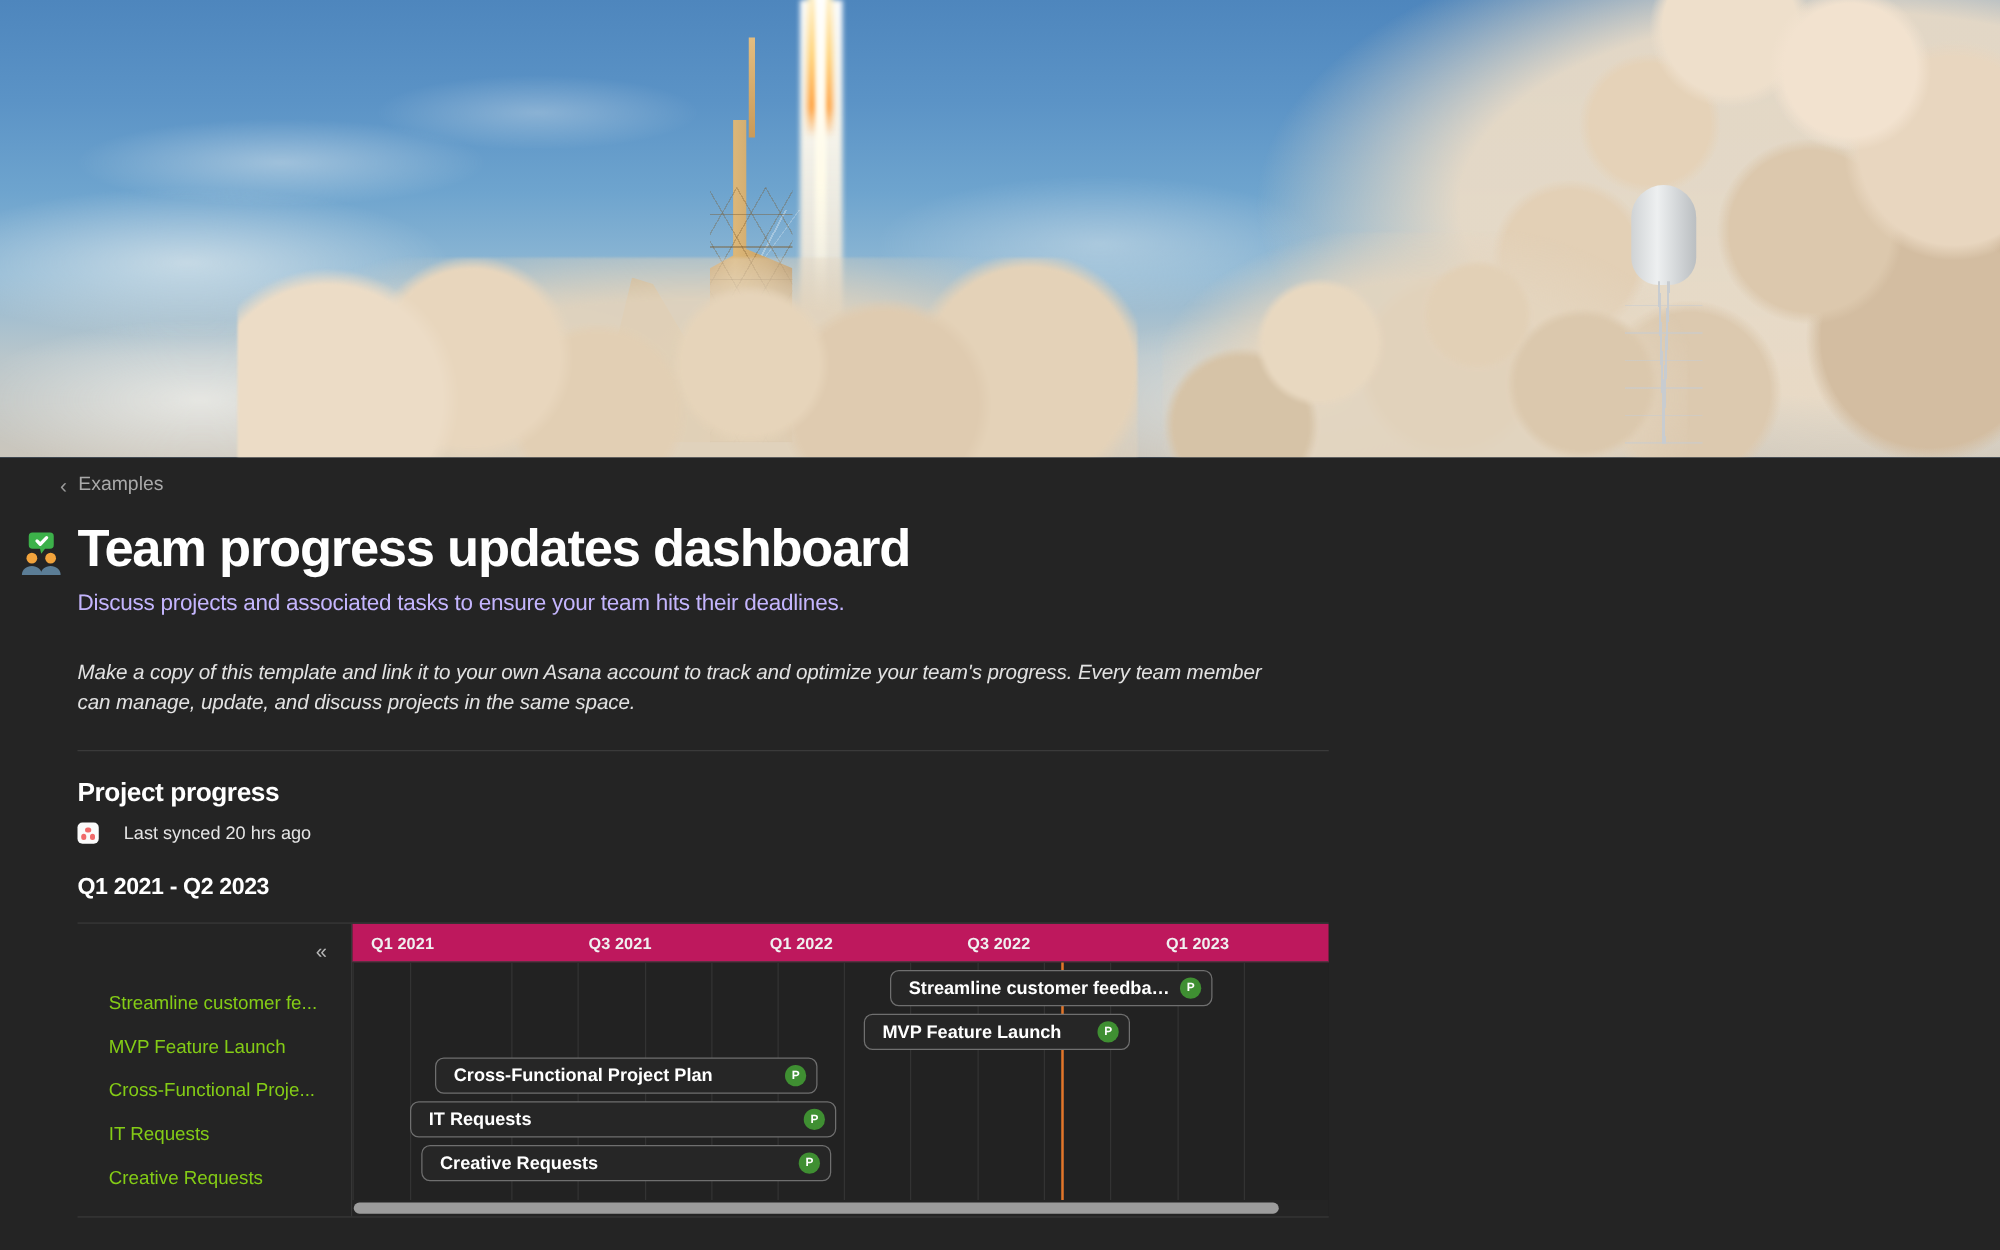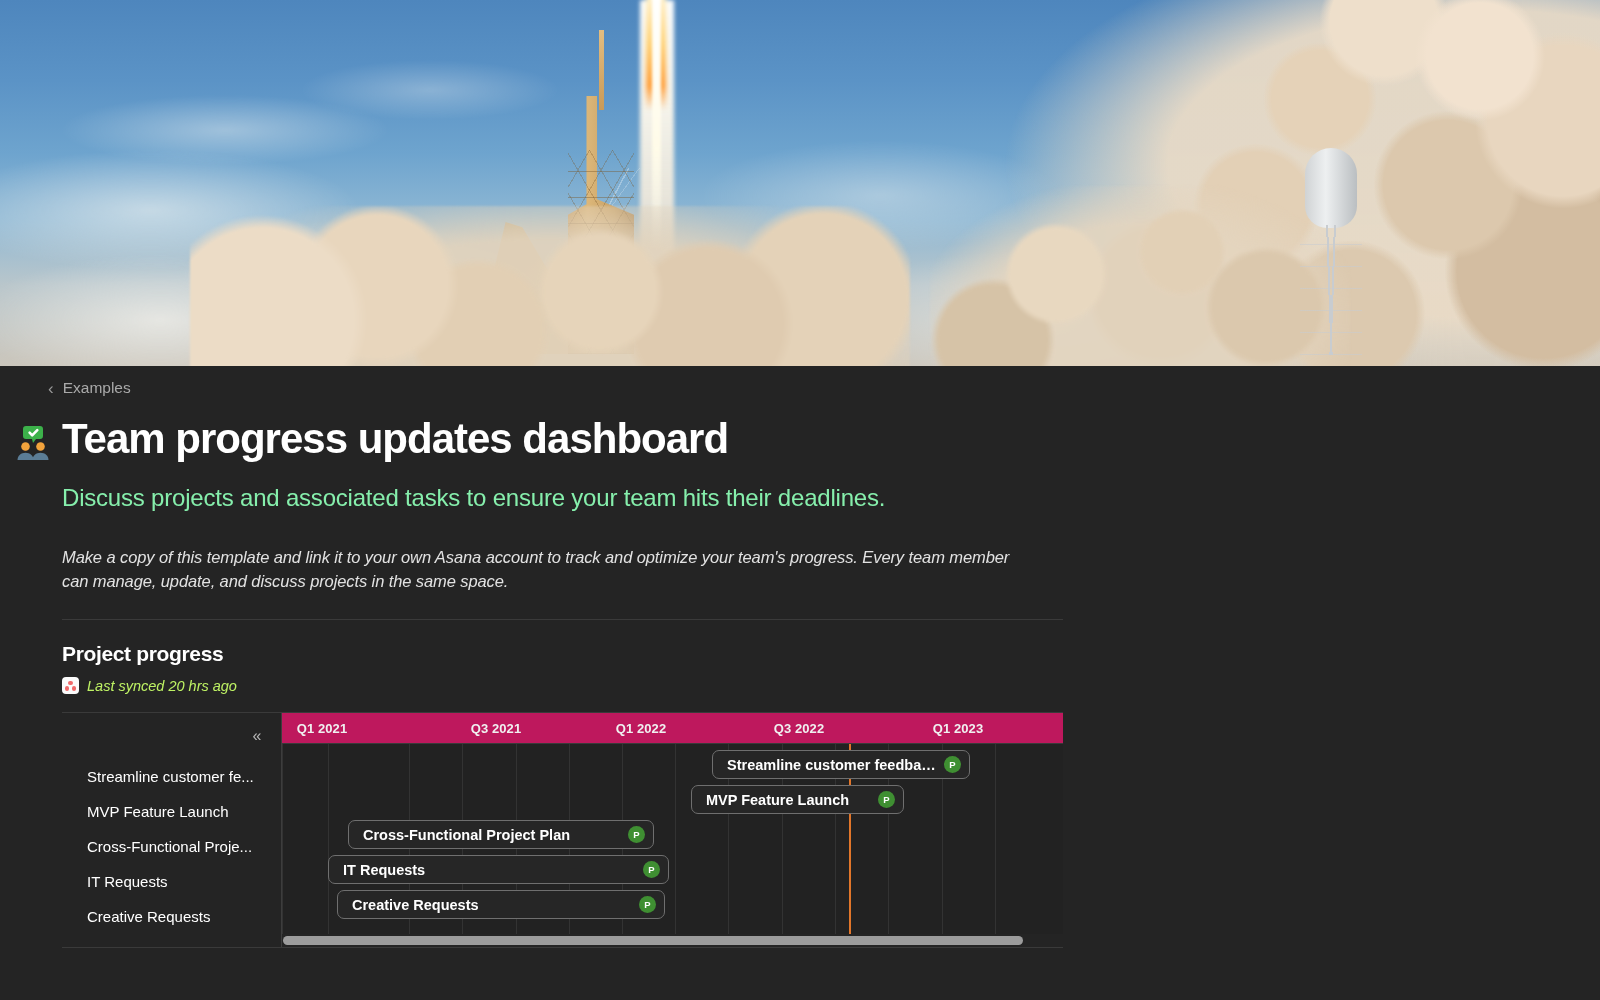--- a/index.html
+++ b/index.html
@@ -187,36 +187,36 @@
 
   .title-row { display: flex; align-items: flex-end; gap: 0; margin-top: 19px; margin-left: -48px; }
   .emoji {
     width: 40px; height: 40px; position: relative; flex: none; margin-right: 8px;
   }
   .page-title {
     font-size: 42px; font-weight: 700; letter-spacing: -1.0px; line-height: 1.1;
     color: #ffffff;
   }
   .page-subtitle {
-    margin-top: 22px; font-size: 24px; color: #86efac; letter-spacing: -.2px;
+    margin-top: 10px; font-size: 18px; color: #c4b5fd; letter-spacing: -.2px;
   }
   .intro {
     margin-top: 33px; font-size: 16.5px; font-style: italic; color: #e2e2e2;
     line-height: 1.46; max-width: 972px; letter-spacing: -.1px;
   }
   .rule {
     margin-top: 26px; width: 1001px; height: 1px; background: #3a3a3a;
   }
 
   .section-title {
     margin-top: 22px; font-size: 21px; font-weight: 700; color: #fff; letter-spacing: -.35px;
   }
   .synced {
-    display: flex; align-items: center; gap: 8px; margin-top: 11px;
-    font-size: 14.5px; color: #bef264; font-style: italic;
+    display: flex; align-items: center; gap: 20px; margin-top: 11px;
+    font-size: 14.5px; color: #e5e5e5;
   }
   .asana-logo {
     width: 17px; height: 17px; border-radius: 4px; background: #fbfbfb;
     position: relative; flex: none;
   }
   .asana-logo i {
     position: absolute; width: 4.6px; height: 4.6px; border-radius: 50%;
     background: #f06a6a; display: block;
   }
   .asana-logo i.d1 { left: 6.2px; top: 3.3px; }
@@ -244,21 +244,21 @@
   }
   .collapse-btn {
     position: absolute; right: 12px; top: 12px;
     width: 24px; height: 22px;
     color: #b6b6b6; font-size: 16px; line-height: 22px; text-align: center;
     cursor: pointer; user-select: none;
   }
   .row-labels { padding-top: 46px; }
   .row-label {
     height: 35px; line-height: 35px;
-    padding-left: 25px; font-size: 15px; color: #ffffff;
+    padding-left: 25px; font-size: 15px; color: #84cc16;
     white-space: nowrap; overflow: hidden; text-overflow: ellipsis;
   }
   .gantt-right { position: relative; flex: 1; background: #222222; }
   .gantt-head {
     position: relative; height: 31px; background: #be185d;
     border-bottom: 1px solid #3a3a3a;
   }
   .q-label {
     position: absolute; top: 8px;
     font-size: 13px; font-weight: 700; color: #f0f0f0; letter-spacing: .1px;
@@ -360,20 +360,21 @@
 
     <div class="synced">
       <span class="asana-logo">
         <i class="d1"></i>
           <i class="d2"></i>
           <i class="d3"></i>
       </span>
       <span>Last synced 20 hrs ago</span>
     </div>
 
+    <div class="range-title">Q1 2021 - Q2 2023</div>
 
     <div class="gantt">
       <div class="gantt-left">
         <div class="collapse-btn">«</div>
         <div class="row-labels" id="row-labels">
             <div class="row-label">Streamline customer fe...</div>
             <div class="row-label">MVP Feature Launch</div>
             <div class="row-label">Cross-Functional Proje...</div>
             <div class="row-label">IT Requests</div>
             <div class="row-label">Creative Requests</div>

